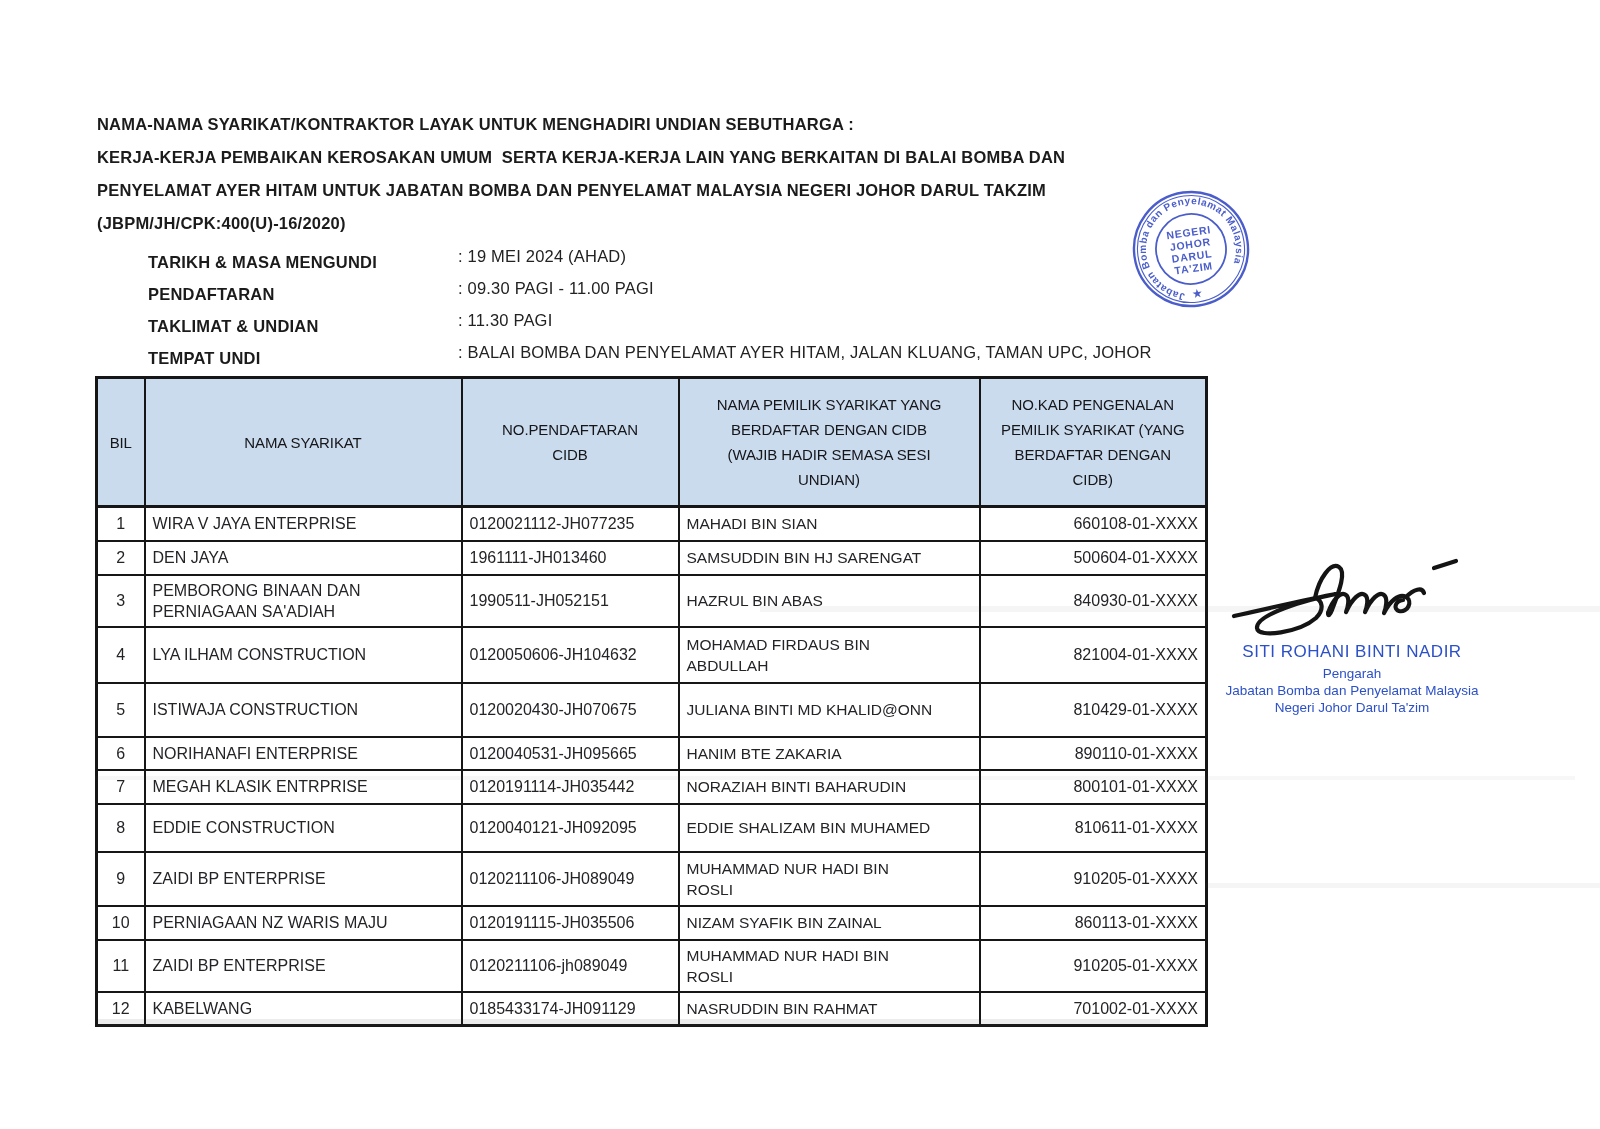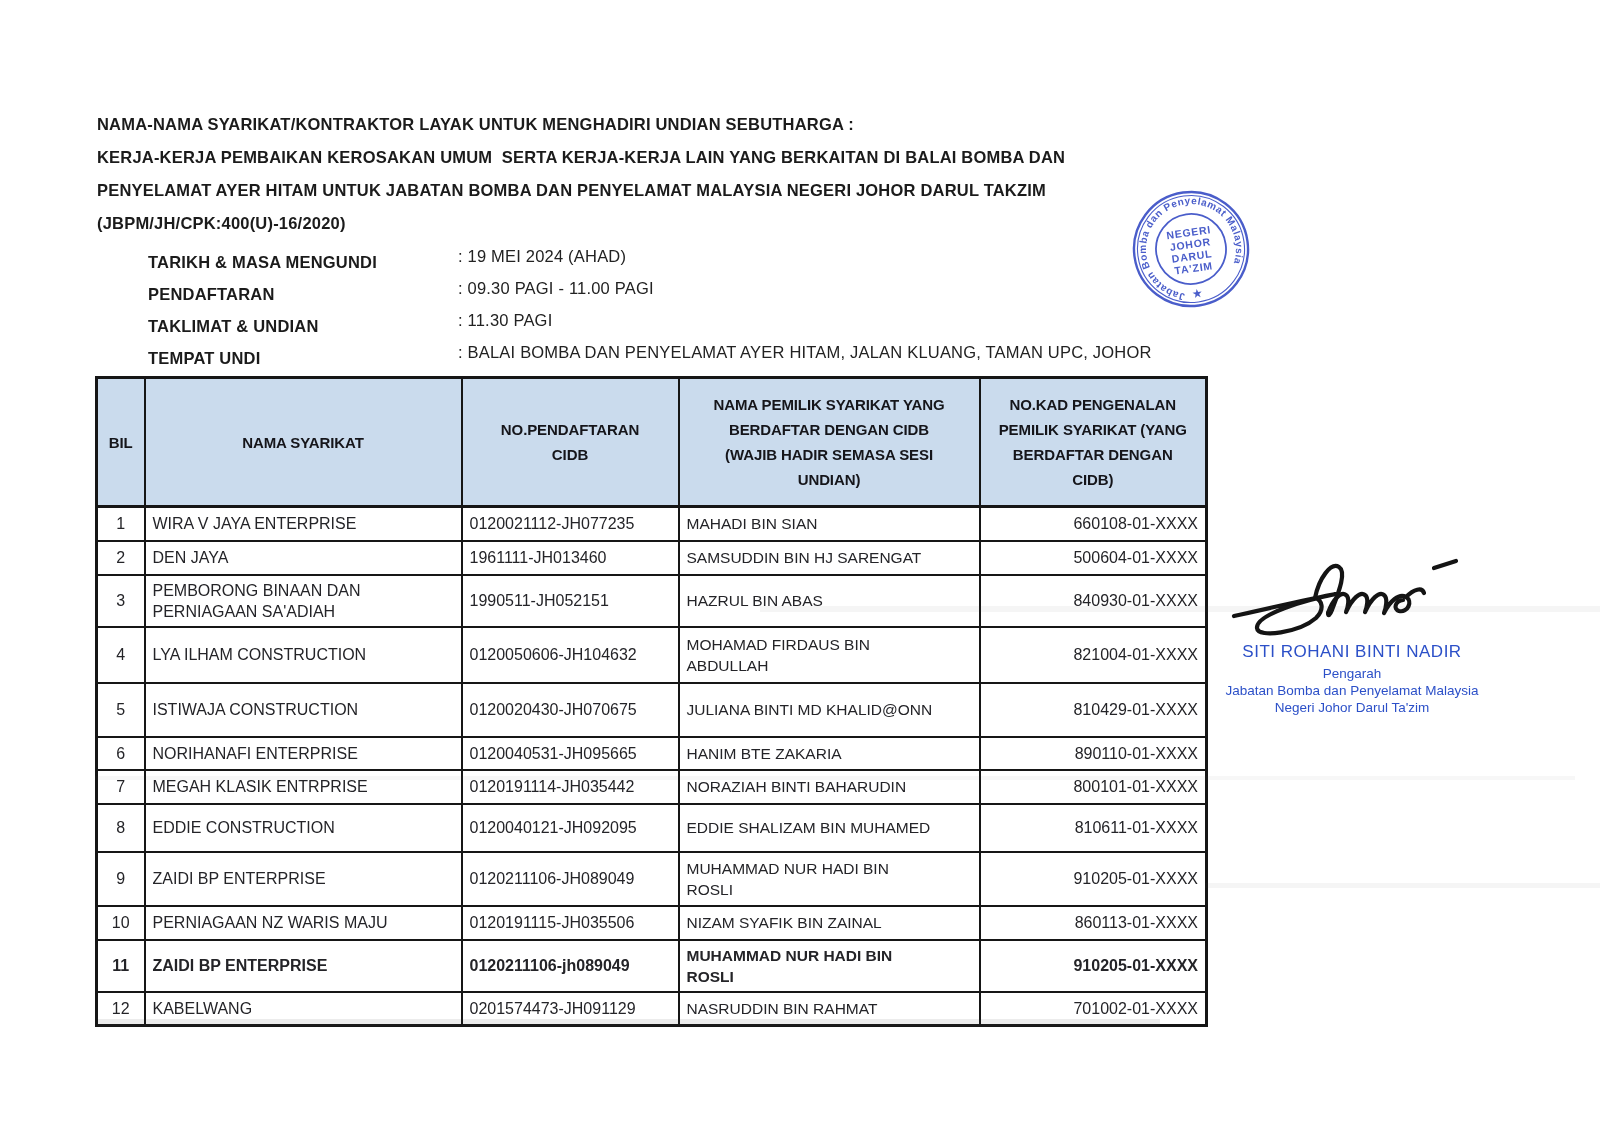--- a/index.html
+++ b/index.html
@@ -34,42 +34,42 @@
   
   table.doc-table{
     position:absolute;left:95px;top:376px;width:1110px;
     border-collapse:collapse;table-layout:fixed;
     border:3px solid var(--border);
   }
   .doc-table th,.doc-table td{border:2px solid var(--border);}
   .doc-table thead tr{height:129px;}
   .doc-table th{
     background:var(--header-fill);
-    font-weight:bold;font-size:15px;line-height:25px;letter-spacing:-0.1px;
+    font-weight:normal;font-size:15px;line-height:25px;letter-spacing:-0.1px;
     text-align:center;vertical-align:middle;white-space:pre;color:#15151a;
     border-bottom:3px solid var(--border);padding:0 2px;
   }
   .doc-table td{
     font-size:16px;line-height:21px;vertical-align:middle;
     white-space:pre;padding:2px 7px;color:#242428;
   }
   .doc-table td.col-bil{text-align:center;padding:2px 2px;}
   .doc-table td.col-ic{text-align:right;}
   .doc-table td.col-owner{font-size:15.5px;}
   .doc-table tbody tr:nth-child(1){height:34px;}
   .doc-table tbody tr:nth-child(2){height:34px;}
   .doc-table tbody tr:nth-child(3){height:52px;}
   .doc-table tbody tr:nth-child(4){height:56px;}
   .doc-table tbody tr:nth-child(5){height:54px;}
   .doc-table tbody tr:nth-child(6){height:33px;}
   .doc-table tbody tr:nth-child(7){height:34px;}
   .doc-table tbody tr:nth-child(8){height:48px;}
   .doc-table tbody tr:nth-child(9){height:54px;}
   .doc-table tbody tr:nth-child(10){height:34px;}
-  .doc-table tbody tr:nth-child(11){height:52px;font-weight:bold;}
+  .doc-table tbody tr:nth-child(11){height:52px;}
   .doc-table tbody tr:nth-child(12){height:34px;}
 
   
   .stamp{
     position:absolute;left:1130px;top:188px;width:122px;height:122px;
     transform:rotate(-8deg);color:var(--stamp-blue);opacity:0.92;
   }
   .stamp circle{fill:none;stroke:currentColor;}
   .stamp text{fill:currentColor;}
 
@@ -239,21 +239,21 @@
           <td class="col-bil">11</td>
           <td class="col-company">ZAIDI BP ENTERPRISE</td>
           <td class="col-cidb">0120211106-jh089049</td>
           <td class="col-owner">MUHAMMAD NUR HADI BIN
 ROSLI</td>
           <td class="col-ic">910205-01-XXXX</td>
         </tr>
         <tr>
           <td class="col-bil">12</td>
           <td class="col-company">KABELWANG</td>
-          <td class="col-cidb">0201574473-JH091129</td>
+          <td class="col-cidb">0185433174-JH091129</td>
           <td class="col-owner">NASRUDDIN BIN RAHMAT</td>
           <td class="col-ic">701002-01-XXXX</td>
         </tr>
       </tbody>
   </table>
 
   <div class="sig-block">
     <svg class="sig-svg" viewBox="0 0 252 100">
       <path d="M 8 68 C 45 60, 86 50, 110 46 C 80 52, 30 66, 31 80 C 32 91, 74 84, 90 70 C 99 61, 96 52, 89 50"></path>
       <path d="M 89 50 C 93 30, 105 14, 113 19 C 121 24, 112 46, 106 62 C 104 67, 102 69, 102 65"></path>

